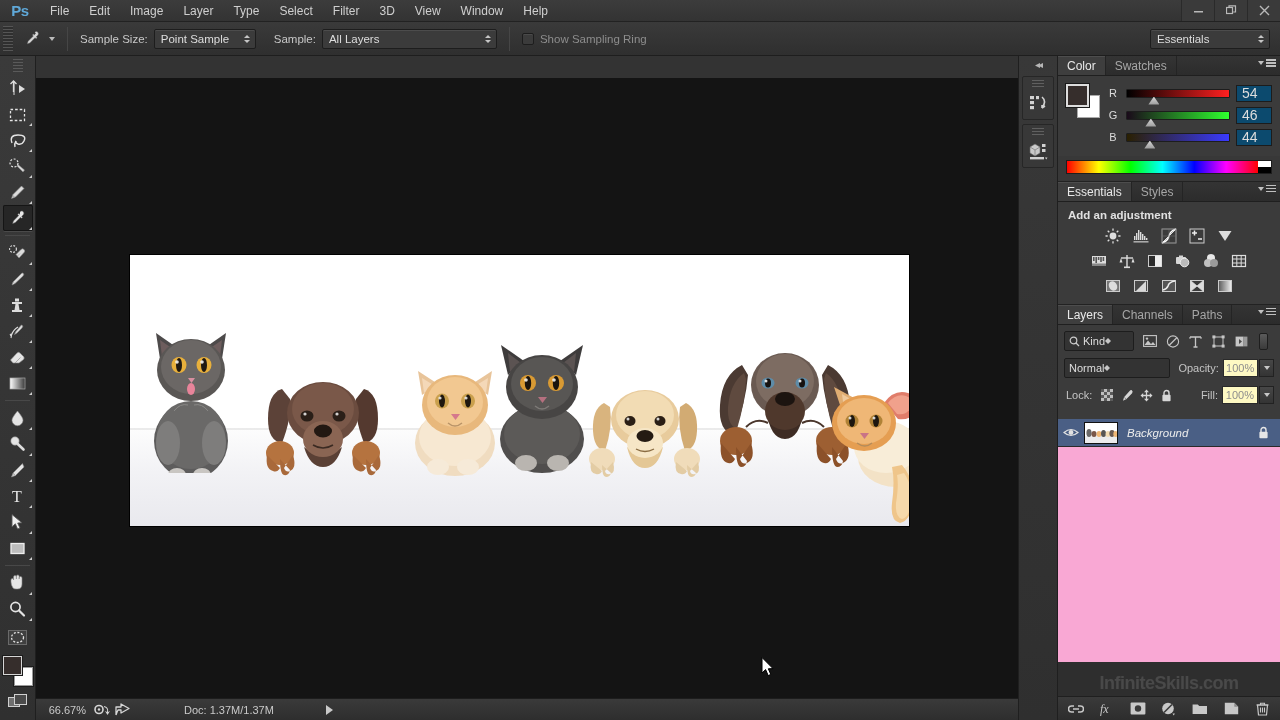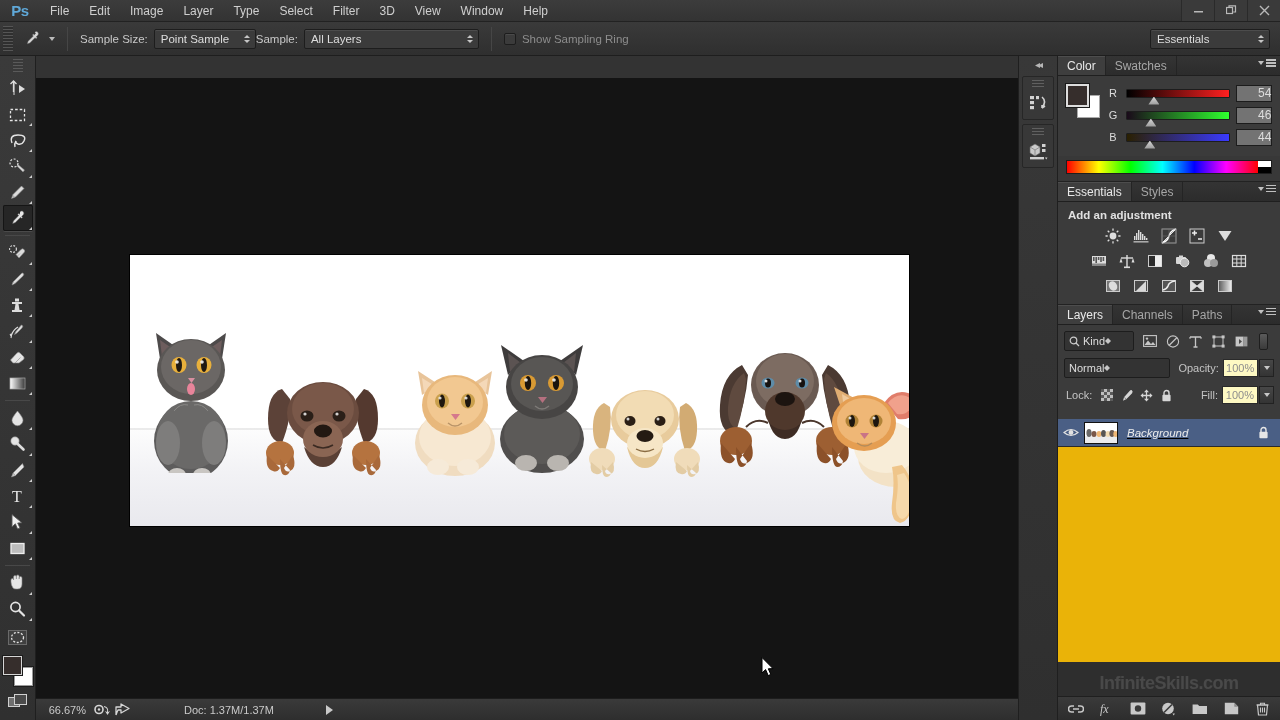--- a/index.html
+++ b/index.html
@@ -117,22 +117,22 @@
     background:repeating-linear-gradient(to bottom,#c0c0c0 0 1.5px,transparent 1.5px 3px); }
   .panelbody { background:#3b3b3b; padding:6px 8px; }
 
   
   .colorrow { display:flex; align-items:center; height:18px; margin-bottom:4px; }
   .clabel { width:14px; color:#dcdcdc; font-size:11px; text-align:center; }
   .slider { position:relative; flex:1; height:9px; border:1px solid #1d1d1d; margin:0 6px;
     border-radius:1px; }
   .sl-thumb { position:absolute; top:7px; width:11px;height:8px;
     background:linear-gradient(#d6d6d6,#9a9a9a); clip-path:polygon(50% 0,100% 100%,0 100%); }
-  .cval { width:36px; height:17px; background:#737373; border:1px solid #1c1c1c;
-    color:#ddd; font-size:12px; display:flex;align-items:center; padding-left:21px; }
+  .cval { width:36px; height:17px; background:#0c4a6e; border:1px solid #1c1c1c;
+    color:#ddd; font-size:14px; display:flex;align-items:center; padding-left:5px; }
   .spectrum { height:14px; margin-top:4px; border:1px solid #1d1d1d; display:flex; }
   .spec-grad { flex:1; background:linear-gradient(to right,#ff0000,#ffff00,#00ff00,#00ffff,#0000ff,#ff00ff,#ff0000); }
   .spec-bw { width:13px; display:flex; flex-direction:column; }
   .cp-swatch { position:relative; width:34px; height:34px; margin-right:6px; }
   .cp-f { position:absolute; left:0;top:0;width:23px;height:23px;border:2px solid #ddd; outline:1px solid #1a1a1a; }
   .cp-b { position:absolute; right:0;bottom:0;width:23px;height:23px;background:#fff;border:1px solid #aaa; }
 
   
   .adj-title { color:#e0e0e0; font-size:11.5px; font-weight:bold; margin:1px 0 6px 2px; }
   .adj-row { display:flex; justify-content:center; gap:8px; margin-bottom:7px; }
@@ -147,21 +147,21 @@
   .toggle-sw { width:9px;height:17px;margin-left:4px;
     background:linear-gradient(#5b5b5b,#3a3a3a); border:1px solid #1e1e1e; border-radius:2px; }
   .blendbox { width:108px;height:20px;background:#333;border:1px solid #1d1d1d;border-radius:2px;
     display:flex;align-items:center;padding:0 4px;color:#ddd;font-size:11px;position:relative; }
   .ltag { color:#c4c4c4; font-size:11px; margin-left:8px; }
   .opval { width:36px;height:18px;background:#fef9c3;border:1px solid #2a2a2a;color:#8d8d8d;
     font-size:11px;display:flex;align-items:center;justify-content:flex-end;padding-right:3px;margin-left:4px; }
   .opstep { width:15px;height:18px;background:linear-gradient(#474747,#343434);border:1px solid #222;
     display:flex;align-items:center;justify-content:center;margin-left:1px; }
   .lock-ico { width:17px;height:17px;display:flex;align-items:center;justify-content:center; }
-  .layerlist { background:#eab308;text-decoration:underline; }
+  .layerlist { background:#f9a8d4; }
   .layerrow { display:flex; align-items:center; height:28px; background:#4a5f85;
     border-bottom:1px solid #2a2a2a; }
   .eye { width:26px; display:flex;align-items:center;justify-content:center; }
   .lthumb { width:34px;height:22px;background:#fff;border:1px solid #111; overflow:hidden;
     position:relative; }
   .lname { flex:1; color:#ececec; font-size:11.5px; font-style:italic; margin-left:9px; }
   .panelfoot { position:absolute; left:0; bottom:0; width:222px; height:24px;
     background:linear-gradient(#3a3a3a,#2d2d2d); border-top:1px solid #1f1f1f;
     display:flex; align-items:center; justify-content:space-around; padding:0 8px;gap:12px; }
   .pf-ico { width:20px;height:18px;display:flex;align-items:center;justify-content:center; }
@@ -220,21 +220,21 @@
     <div class="tri-down"></div>
     <div class="ob-sep"></div>
     <span class="ob-label">Sample Size:</span>
     <div class="ob-select" style="width:102px">
       <span>Point Sample</span>
       <span class="spin">
           <i class="up"></i>
           <i class="dn"></i>
         </span>
     </div>
-    <span class="ob-label" style="">Sample:</span>
+    <span class="ob-label" style="margin-left:18px">Sample:</span>
     <div class="ob-select" style="width:175px">
       <span>All Layers</span>
       <span class="spin">
           <i class="up"></i>
           <i class="dn"></i>
         </span>
     </div>
     <div class="ob-sep"></div>
     <div class="chk"></div>
     <span class="ob-dim">Show Sampling Ring</span>

